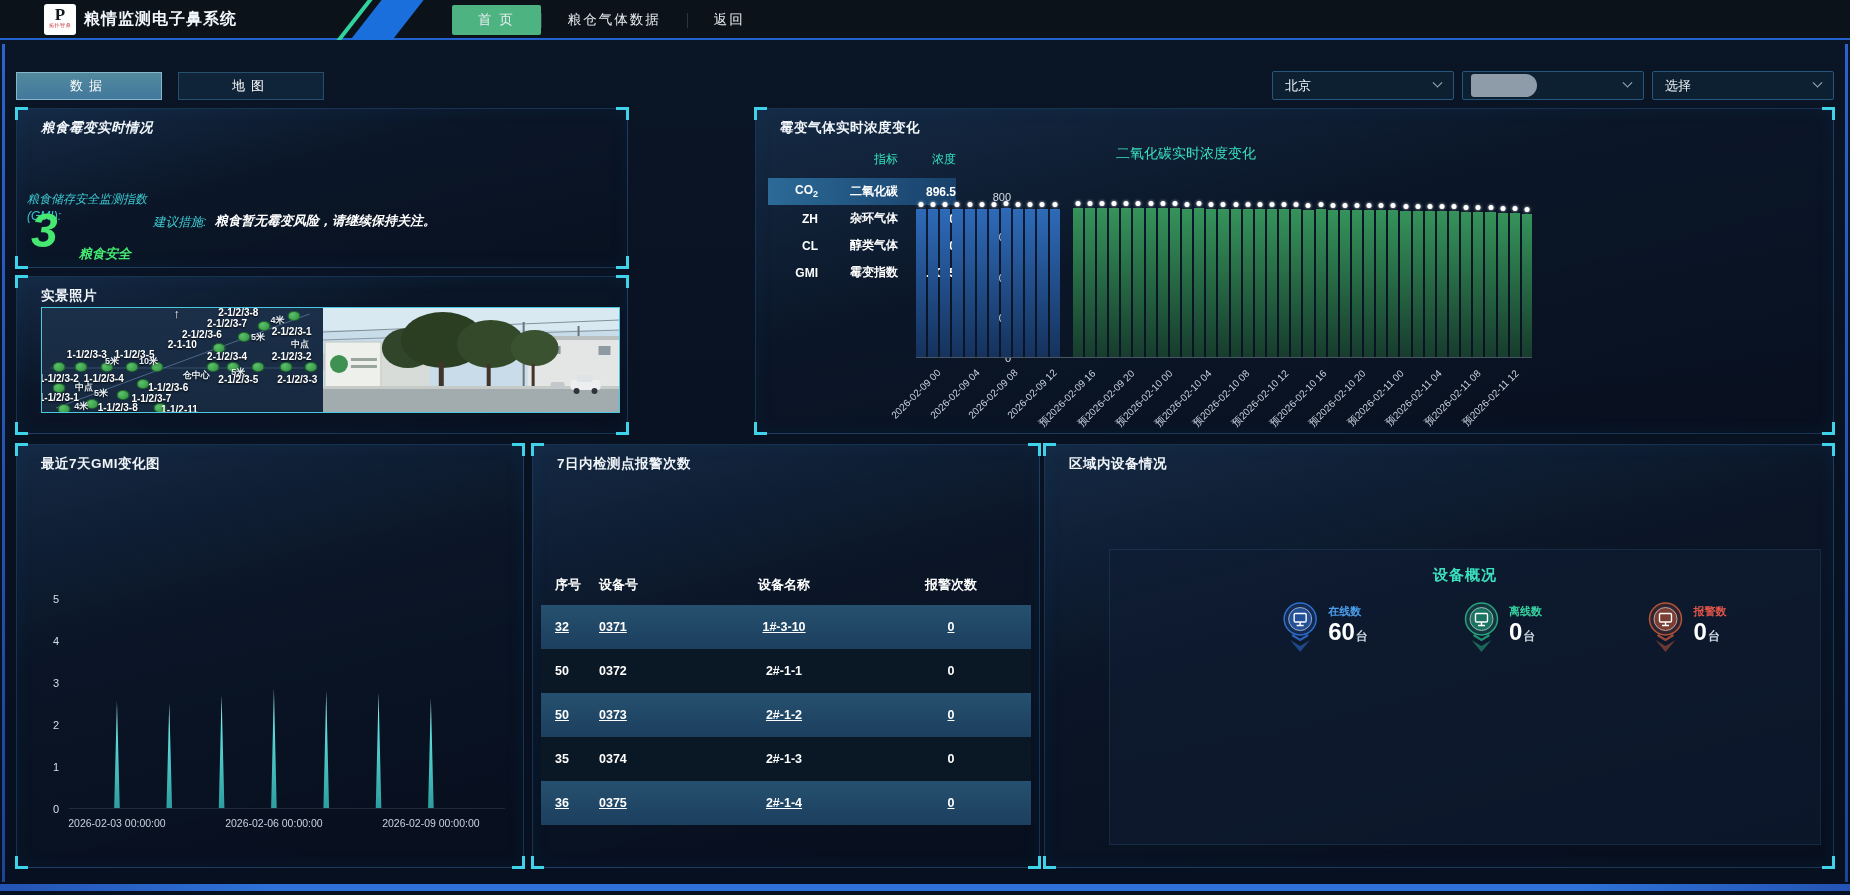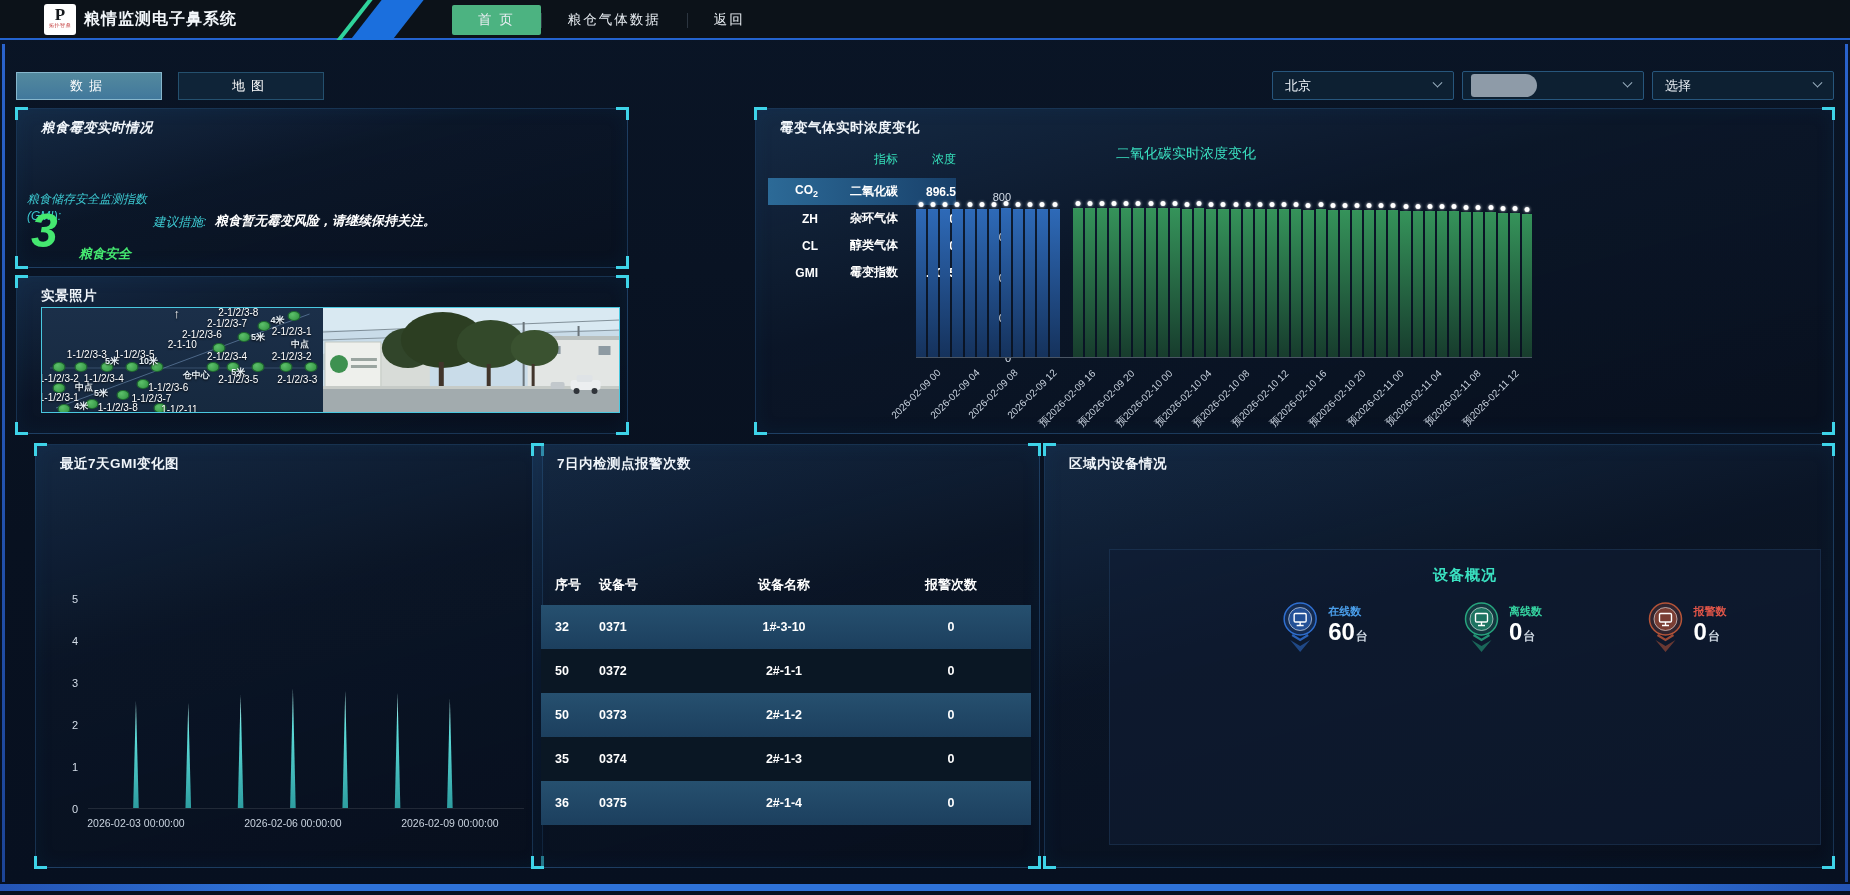--- a/index.html
+++ b/index.html
@@ -40,38 +40,38 @@
   .panel { position:absolute; background:linear-gradient(165deg,rgba(34,66,104,.48) 0%,rgba(13,26,46,.42) 40%,rgba(7,14,27,.5) 100%); border:1px solid rgba(42,92,140,.45); box-shadow:inset 0 0 18px rgba(20,80,140,.12); }
   .panel h3 { position:absolute; left:24px; top:10px; font-size:13.5px; font-weight:bold; color:#f0f5fa; letter-spacing:.5px; }
   .cn { position:absolute; width:13px; height:13px; pointer-events:none; }
   .cn.tl { left:-2px; top:-2px; border-left:3px solid #3ed3e8; border-top:3px solid #3ed3e8; }
   .cn.tr { right:-2px; top:-2px; border-right:3px solid #3ed3e8; border-top:3px solid #3ed3e8; }
   .cn.bl { left:-2px; bottom:-2px; border-left:3px solid #3ed3e8; border-bottom:3px solid #3ed3e8; }
   .cn.br { right:-2px; bottom:-2px; border-right:3px solid #3ed3e8; border-bottom:3px solid #3ed3e8; }
   .p-mold { left:16px; top:108px; width:612px; height:160px;font-style:italic; }
   .p-photo { left:16px; top:276px; width:612px; height:158px; }
   .p-gas { left:755px; top:108px; width:1079px; height:326px; }
-  .p-gmi { left:16px; top:444px; width:508px; height:424px;margin-left:19px; }
+  .p-gmi { left:16px; top:444px; width:508px; height:424px; }
   .p-alarm { left:532px; top:444px; width:508px; height:424px; }
   .p-dev { left:1044px; top:444px; width:790px; height:424px; }
 
   
   .idx-label { position:absolute; left:10px; top:82px; font-size:12px; color:#3cc8d0; line-height:1.4; }
   .gmi-num { position:absolute; left:14px; top:98px; font-size:48px; font-weight:bold; color:#45e870; line-height:1; }
   .gmi-status { position:absolute; left:62px; top:136px; font-size:13px; font-weight:bold; color:#45e870; }
   .advice-label { position:absolute; left:136px; top:105px; font-size:12.5px; color:#3cc8d0; }
   .advice-text { position:absolute; left:198px; top:103px; font-size:13px; font-weight:bold; color:#fff; }
 
   
   .imgwrap { position:absolute; left:24px; top:30px; width:579px; height:106px; border:1px solid #49c8e0; display:flex; background:#0d1b2c; }
   .mapbox { position:relative; width:281px; height:104px; background:linear-gradient(180deg,#1b2f49,#16293f); overflow:hidden; }
   .map-lines { position:absolute; inset:0; width:100%; height:100%; }
   .mdot { position:absolute; width:13px; height:10px; border-radius:50%; background:radial-gradient(circle at 35% 30%,#5cc06a,#2f8f3f); border:1px solid #1f6b2f; transform:translate(-50%,-50%); }
   .ml { position:absolute; transform:translate(-50%,-50%); white-space:nowrap; text-shadow:0 1px 2px rgba(0,0,0,.9); }
-  .ml-id { font-size:10px; font-weight:normal; color:#fff; }
+  .ml-id { font-size:10px; font-weight:bold; color:#fff; }
   .ml-ann { font-size:9px; font-weight:bold; color:#e9f1f7; }
   .ml-arrow { font-size:13px; font-weight:bold; color:#fff; }
   .photobox { position:relative; width:297px; height:104px; }
   .photobox svg { display:block; width:100%; height:100%; }
 
   
   .gtable { position:absolute; left:12px; top:38px; width:188px;text-align:right; }
   .gt-head { display:grid; grid-template-columns:50px 80px 58px; color:#36e2bc; font-size:12px; padding:4px 0 10px 0; }
   .gt-row { display:grid; grid-template-columns:50px 80px 58px; height:27px; align-items:center; font-size:12px; font-weight:bold; color:#fff; }
   .gt-row.active { background:linear-gradient(90deg,#2c6a97,#18406a); }
@@ -93,21 +93,21 @@
   .gmi-plot { position:absolute; left:52px; top:154px; width:436px; height:210px; border-bottom:1px solid rgba(255,255,255,.1); }
   .spike { position:absolute; bottom:0; width:7px; margin-left:-3.5px; clip-path:polygon(50% 0,90% 100%,10% 100%); background:linear-gradient(180deg,#c4f6f2 0%,#5fe0dc 30%,#2d9da0 100%); filter:drop-shadow(0 0 4px rgba(95,224,220,.8)); }
   .gmi-x { position:absolute; left:52px; top:372px; width:436px; height:20px; }
   .gmi-x span { position:absolute; transform:translateX(-50%); font-size:10.5px; color:#c9d3df; white-space:nowrap; }
 
   
   .atable { position:absolute; left:8px; right:8px; top:120px; }
   .at-head { display:grid; grid-template-columns:56px 100px 1fr 160px; height:40px; align-items:center; font-size:13px; font-weight:bold; color:#fff; }
   .at-row { display:grid; grid-template-columns:56px 100px 1fr 160px; height:44px; align-items:center; font-size:12.5px; font-weight:bold; color:#fff; }
   .at-c1 { padding-left:14px; } .at-c2 { padding-left:2px; } .at-c3 { text-align:center; } .at-c4 { text-align:center; }
-  .r-light { background:linear-gradient(180deg,#26506f,#1c3f5e); }
+  .r-light { background:linear-gradient(180deg,#26506f,#1c3f5e);text-decoration:underline; }
   .r-dark { background:#0a1724; }
 
   
   .dev-box { position:absolute; left:64px; right:12px; top:104px; height:296px; background:rgba(16,30,52,.55); border:1px solid rgba(60,110,160,.22); }
   .dev-sub { position:absolute; left:0; right:0; top:16px; text-align:center; font-size:15px; font-weight:bold; color:#3ae0c0; letter-spacing:1px; }
   .stat { position:absolute; top:50px; transform:translateX(-50%); display:flex; align-items:flex-start; gap:6px; }
   .stat-label { font-size:11px; font-weight:bold; margin-top:4px; }
   .stat-val { font-size:24px; font-weight:bold; color:#fff; line-height:1.1; }
   .stat-unit { font-size:12px; font-weight:bold; color:#cfd8e2; margin-left:1px; }
 </style>

